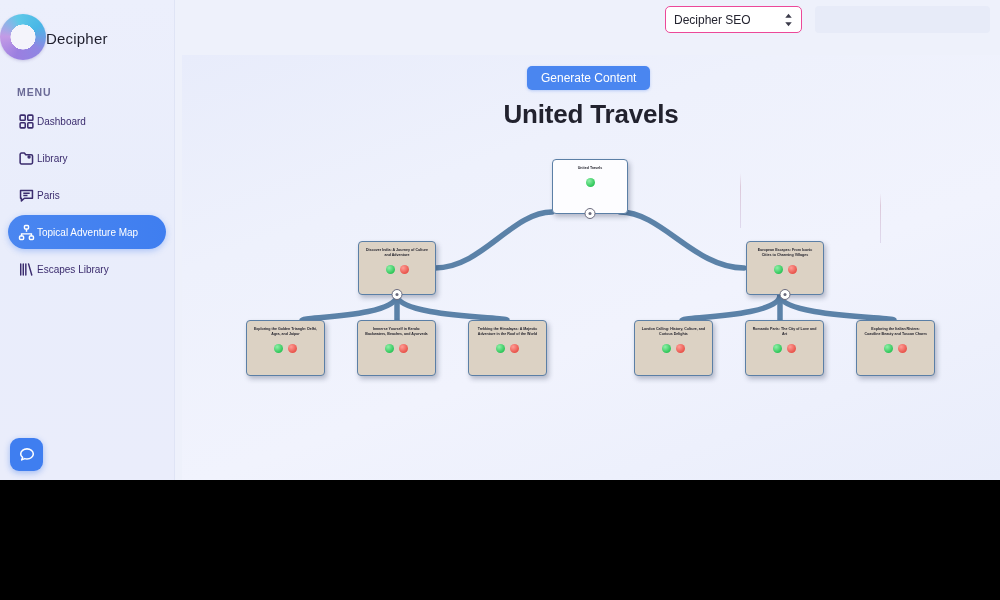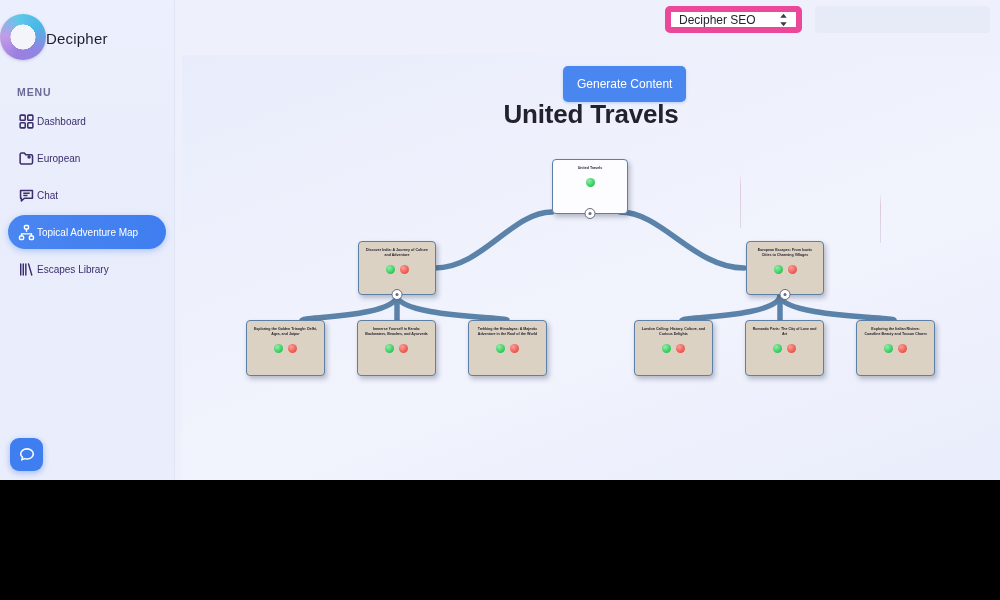--- a/index.html
+++ b/index.html
@@ -68,21 +68,21 @@
   
   #header {
     position: absolute; left: 175px; top: 0;
     width: 825px; height: 55px;
     background: #eef1fb;
     display: flex; align-items: center;
   }
   #project-select {
     position: absolute; left: 490px; top: 6px;
     width: 137px; height: 27px;
-    background: #fff; border: 6px solid #ec4899; border-radius: 5px;
+    background: #fff; border: 1px solid #ec4899; border-radius: 5px;
     display: flex; align-items: center; padding: 0 8px;
     font-size: 12px; color: #242430; cursor: pointer;
   }
   #project-select .sel-label { flex: 1; }
   .stepper { display: flex; flex-direction: column; gap: 2px; line-height: 0; }
   .stepper svg { width: 9px; height: 6px; display: block; }
   #header-search {
     position: absolute; left: 640px; top: 6px;
     width: 175px; height: 27px;
     background: #e7ebf8; border: none; border-radius: 4px;
@@ -92,27 +92,26 @@
 
   
   #canvas {
     position: absolute; left: 182px; top: 55px;
     width: 818px; height: 425px;
     background: linear-gradient(160deg,#e8ecfb 0%,#eef1fc 30%,#f1f3fd 60%,#e9edfb 100%);
     overflow: hidden;
   }
   #generate-btn {
     position: absolute; left: 345px; top: 11px;
-    height: 36px; padding: 0 14px;
+    height: 24px; padding: 0 14px;
     background: #4a86f0; color: #fff;
     border: none; border-radius: 5px;
     font-size: 12px; font-family: inherit;
     cursor: pointer;
     box-shadow: 0 1px 3px rgba(60,120,240,.3);
-    margin-left: 36px;
   }
   #map-title {
     position: absolute; left: 0; top: 44px; width: 818px;
     text-align: center;
     font-size: 26px; font-weight: 700; color: #22222e;
     letter-spacing: -.2px;
   }
   #edges { position: absolute; left: 0; top: 0; width: 818px; height: 425px; }
 
   .node {
@@ -196,31 +195,31 @@
         <span>Dashboard</span>
       </div>
 
       <div class="nav-item">
         <span class="ico">
           <svg viewBox="0 0 20 20" fill="none" stroke-width="1.8" stroke-linejoin="round">
               <path d="M2.5 5.2a1.6 1.6 0 0 1 1.6-1.6h3.4l1.6 2h6.4a1.6 1.6 0 0 1 1.6 1.6v7.6a1.6 1.6 0 0 1-1.6 1.6H4.1a1.6 1.6 0 0 1-1.6-1.6z"></path>
               <circle cx="13" cy="8.2" r="1.1"></circle>
             </svg>
         </span>
-        <span>European</span>
+        <span>Library</span>
       </div>
 
       <div class="nav-item">
         <span class="ico">
           <svg viewBox="0 0 20 20" fill="none" stroke-width="1.8" stroke-linejoin="round">
               <path d="M3 4.2h14v9H7.6L4 16.4V13.2H3z"></path>
               <path d="M6.2 7.3h7.6M6.2 10h5"></path>
             </svg>
         </span>
-        <span>Chat</span>
+        <span>Paris</span>
       </div>
 
       <div class="nav-item active">
         <span class="ico">
           <svg viewBox="0 0 20 20" fill="none" stroke-width="1.7">
               <rect x="7.6" y="1.8" width="4.8" height="4" rx="1"></rect>
               <rect x="1.8" y="14.2" width="4.8" height="4" rx="1"></rect>
               <rect x="13.4" y="14.2" width="4.8" height="4" rx="1"></rect>
               <path d="M10 5.8v3.4M4.2 14.2v-2.6h11.6v2.6M4.2 11.6h11.6"></path>
             </svg>

